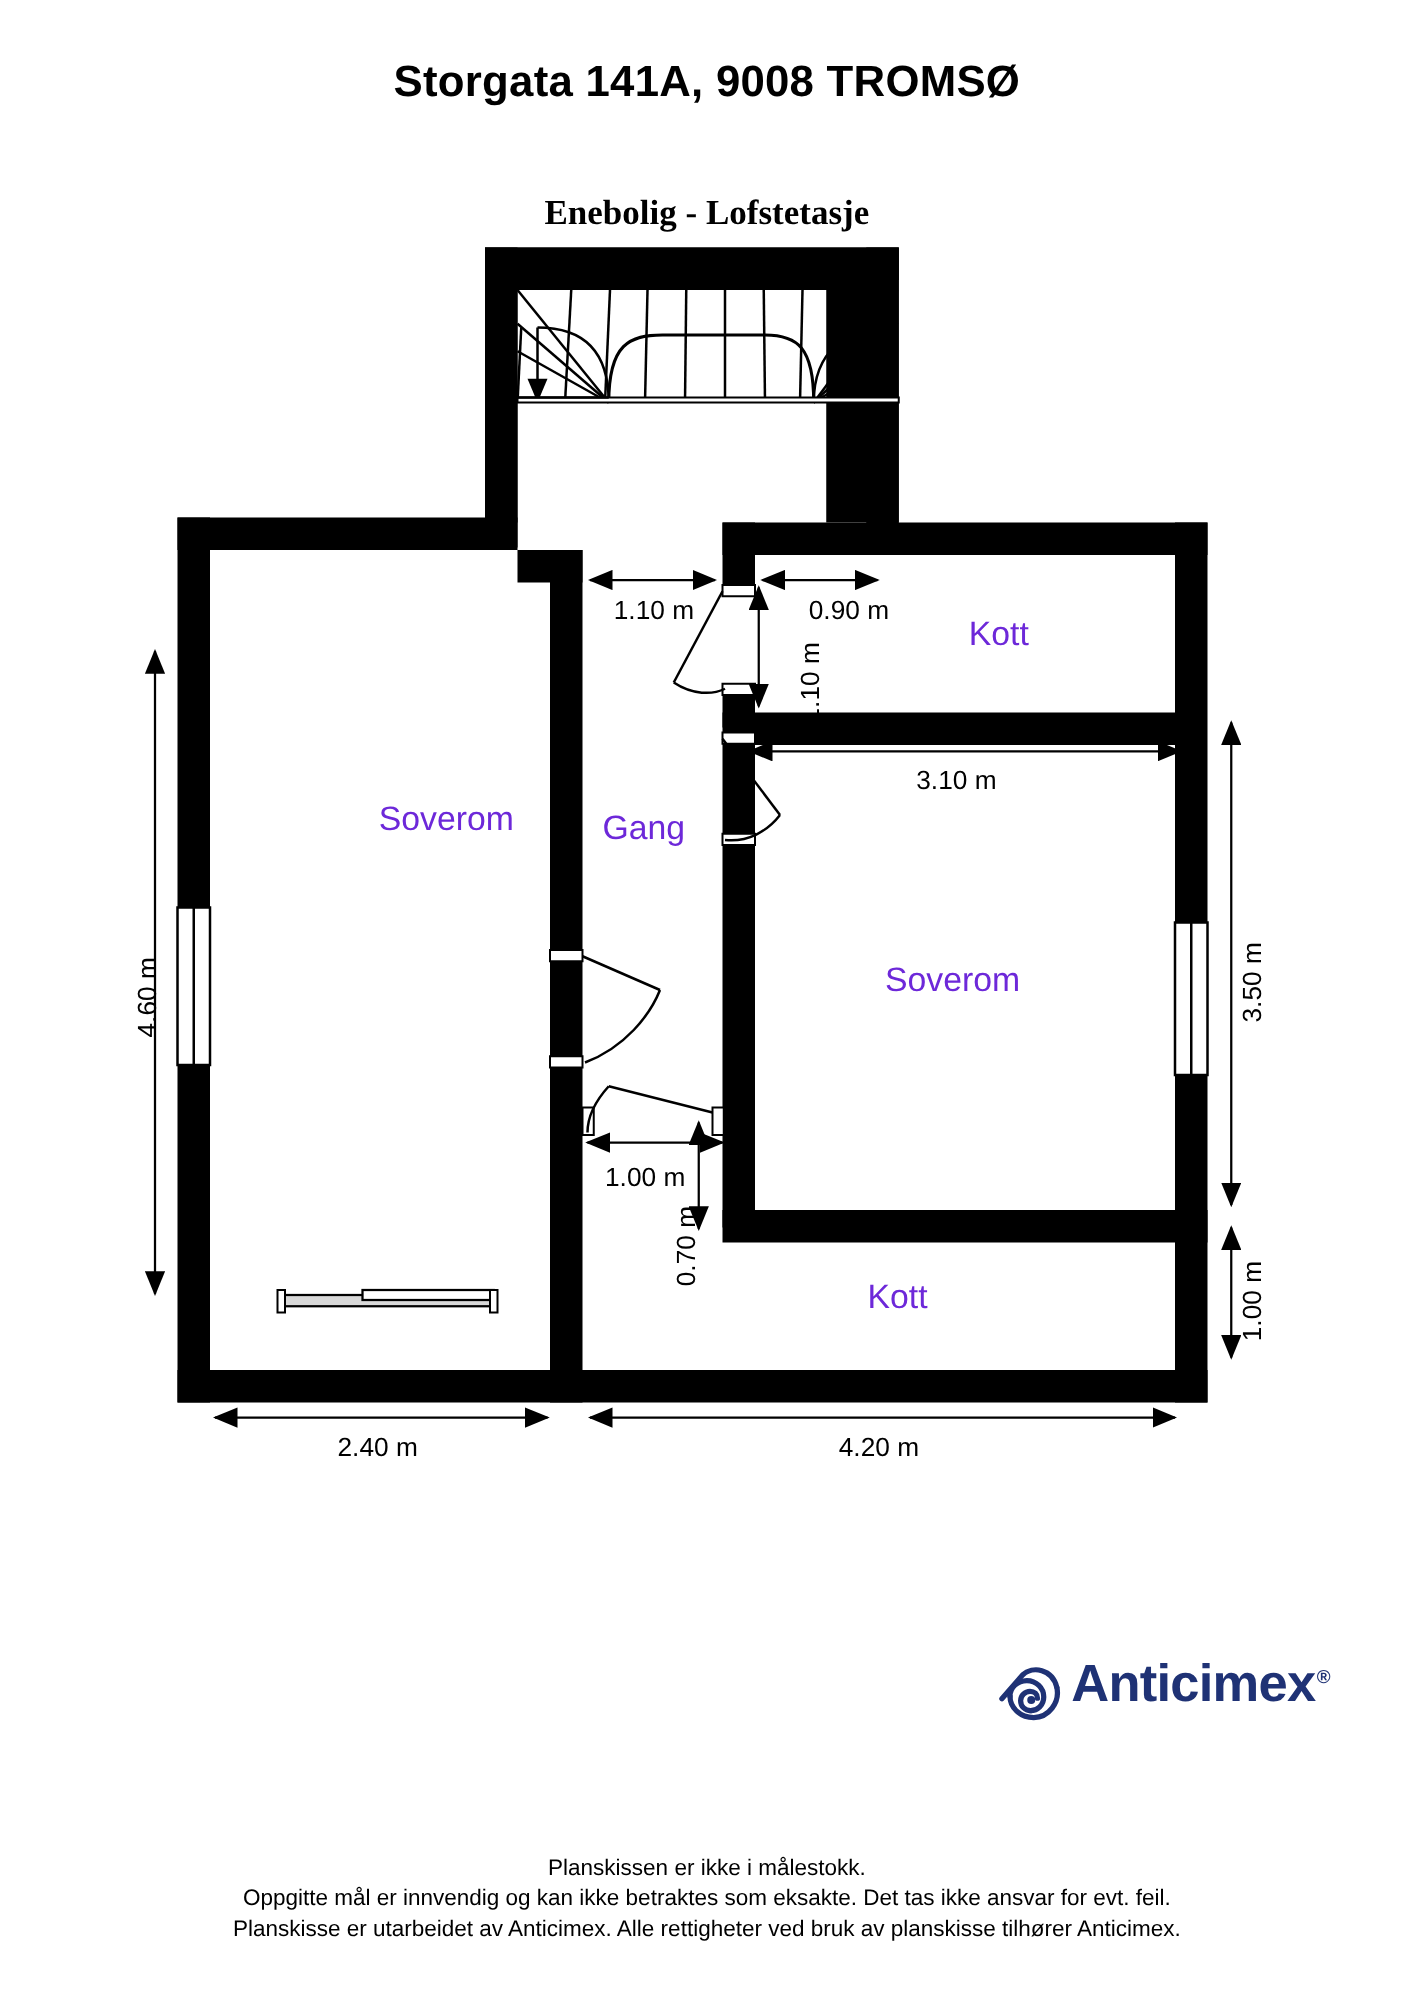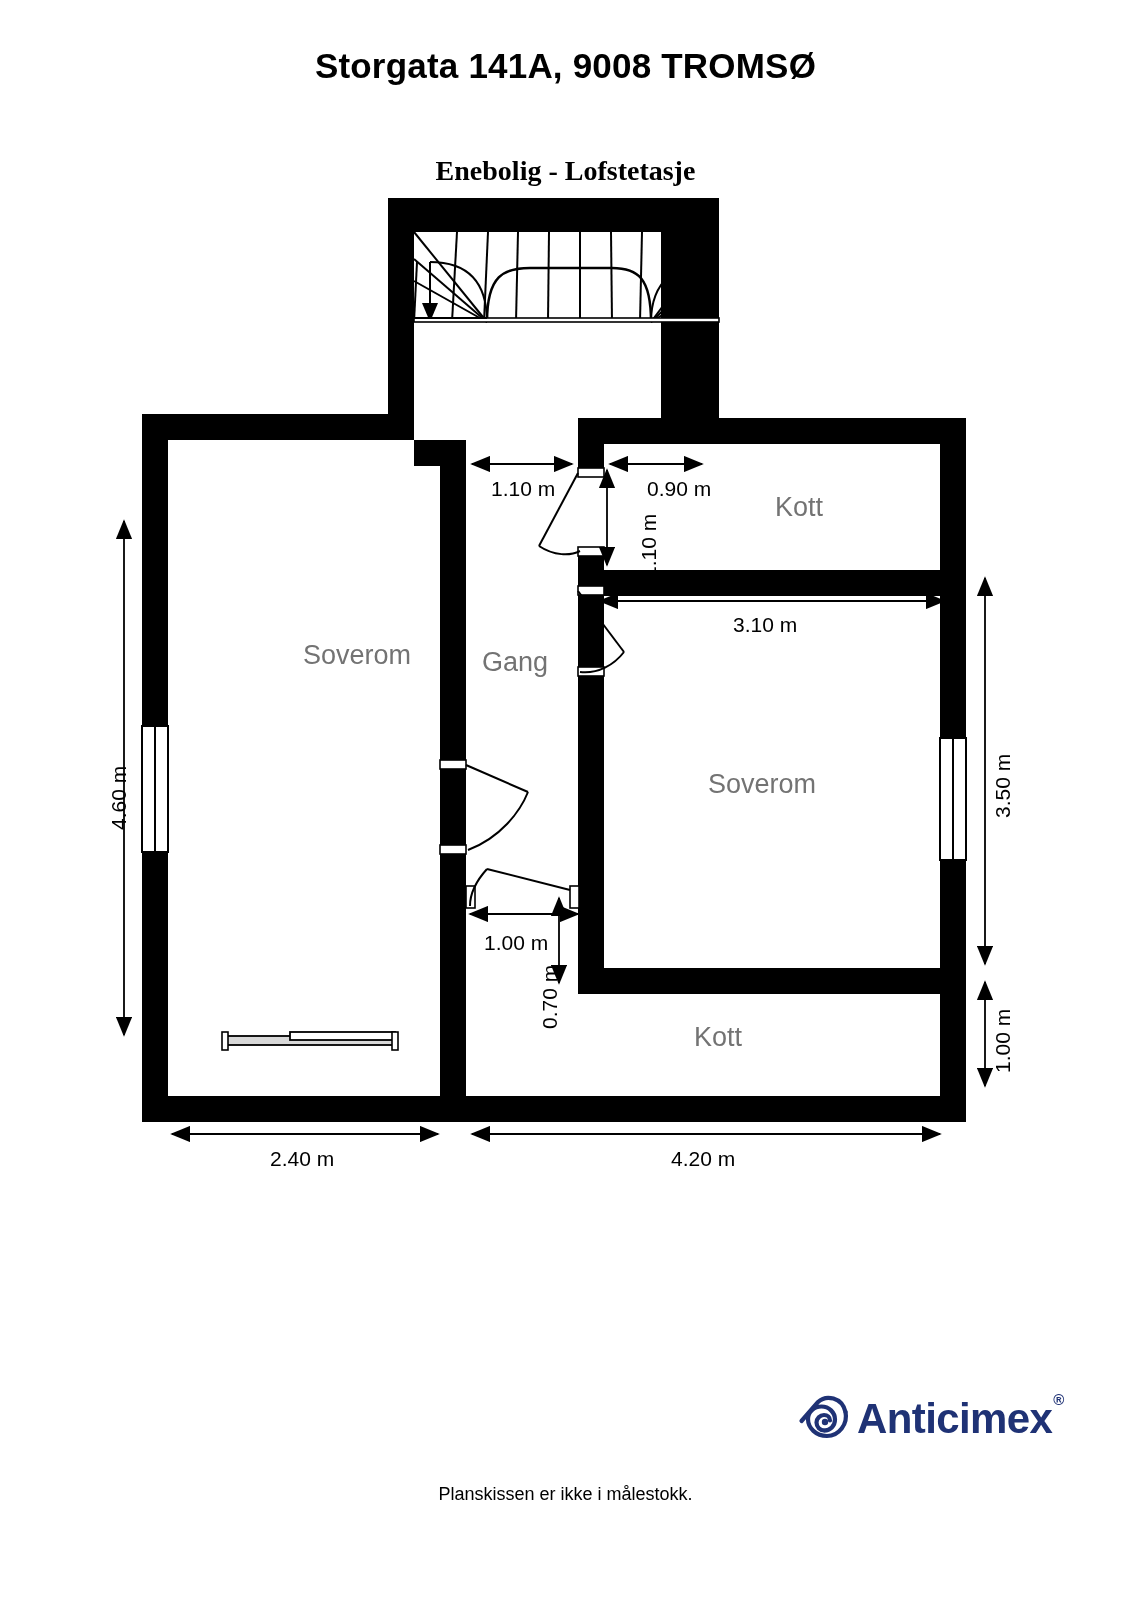--- a/index.html
+++ b/index.html
@@ -56,23 +56,23 @@
     text-align: center;
     font-size: 18px;
     line-height: 1.35;
   }
   .footer div { white-space: nowrap; }
 
   
   .logo {
     position: absolute;
     left: 798px;
-    top: 1384px;
+    top: 1326px;
     display: flex;
-    align-items: flex-end;
+    align-items: flex-start;
     height: 56px;
   }
   .logo-mark { width: 52px; height: 52px; display:block; }
   .logo-word {
     font-size: 42px;
     font-weight: bold;
     letter-spacing: -0.6px;
     line-height: 1;
     margin-left: 7px;
   }
@@ -103,21 +103,21 @@
     color: #000;
   }
   .dim-label.vert {
     transform-origin: 0 0;
     transform: rotate(-90deg);
   }
   .room-label {
     position: absolute;
     font-size: 27px;
     white-space: nowrap;
-    color: #737373;
+    color: #6d28d9;
   }
 </style>
 </head>
 <body>
 
 <div class="page">
 
   <div class="title">Storgata 141A, 9008 TROMSØ</div>
   <div class="subtitle">Enebolig - Lofstetasje</div>
 
@@ -297,15 +297,17 @@
         <path d="M26.5,42.5 C22,42.5 18.5,39 18.5,34.5 C18.5,30.5 22,27 26,27 C29.5,27 32,29.5 32,32.5"></path>
       </g>
       <circle cx="27" cy="34" r="3.2" fill="#1F3275"></circle>
     </svg>
     <span class="logo-word" style="color:#1F3275;">Anticimex</span>
     <span class="logo-reg" style="color:#1F3275;">®</span>
   </div>
 
   <div class="footer">
     <div>Planskissen er ikke i målestokk.</div>
+    <div>Oppgitte mål er innvendig og kan ikke betraktes som eksakte. Det tas ikke ansvar for evt. feil.</div>
+    <div>Planskisse er utarbeidet av Anticimex. Alle rettigheter ved bruk av planskisse tilhører Anticimex.</div>
   </div>
 
 </div>
 
 </body></html>

